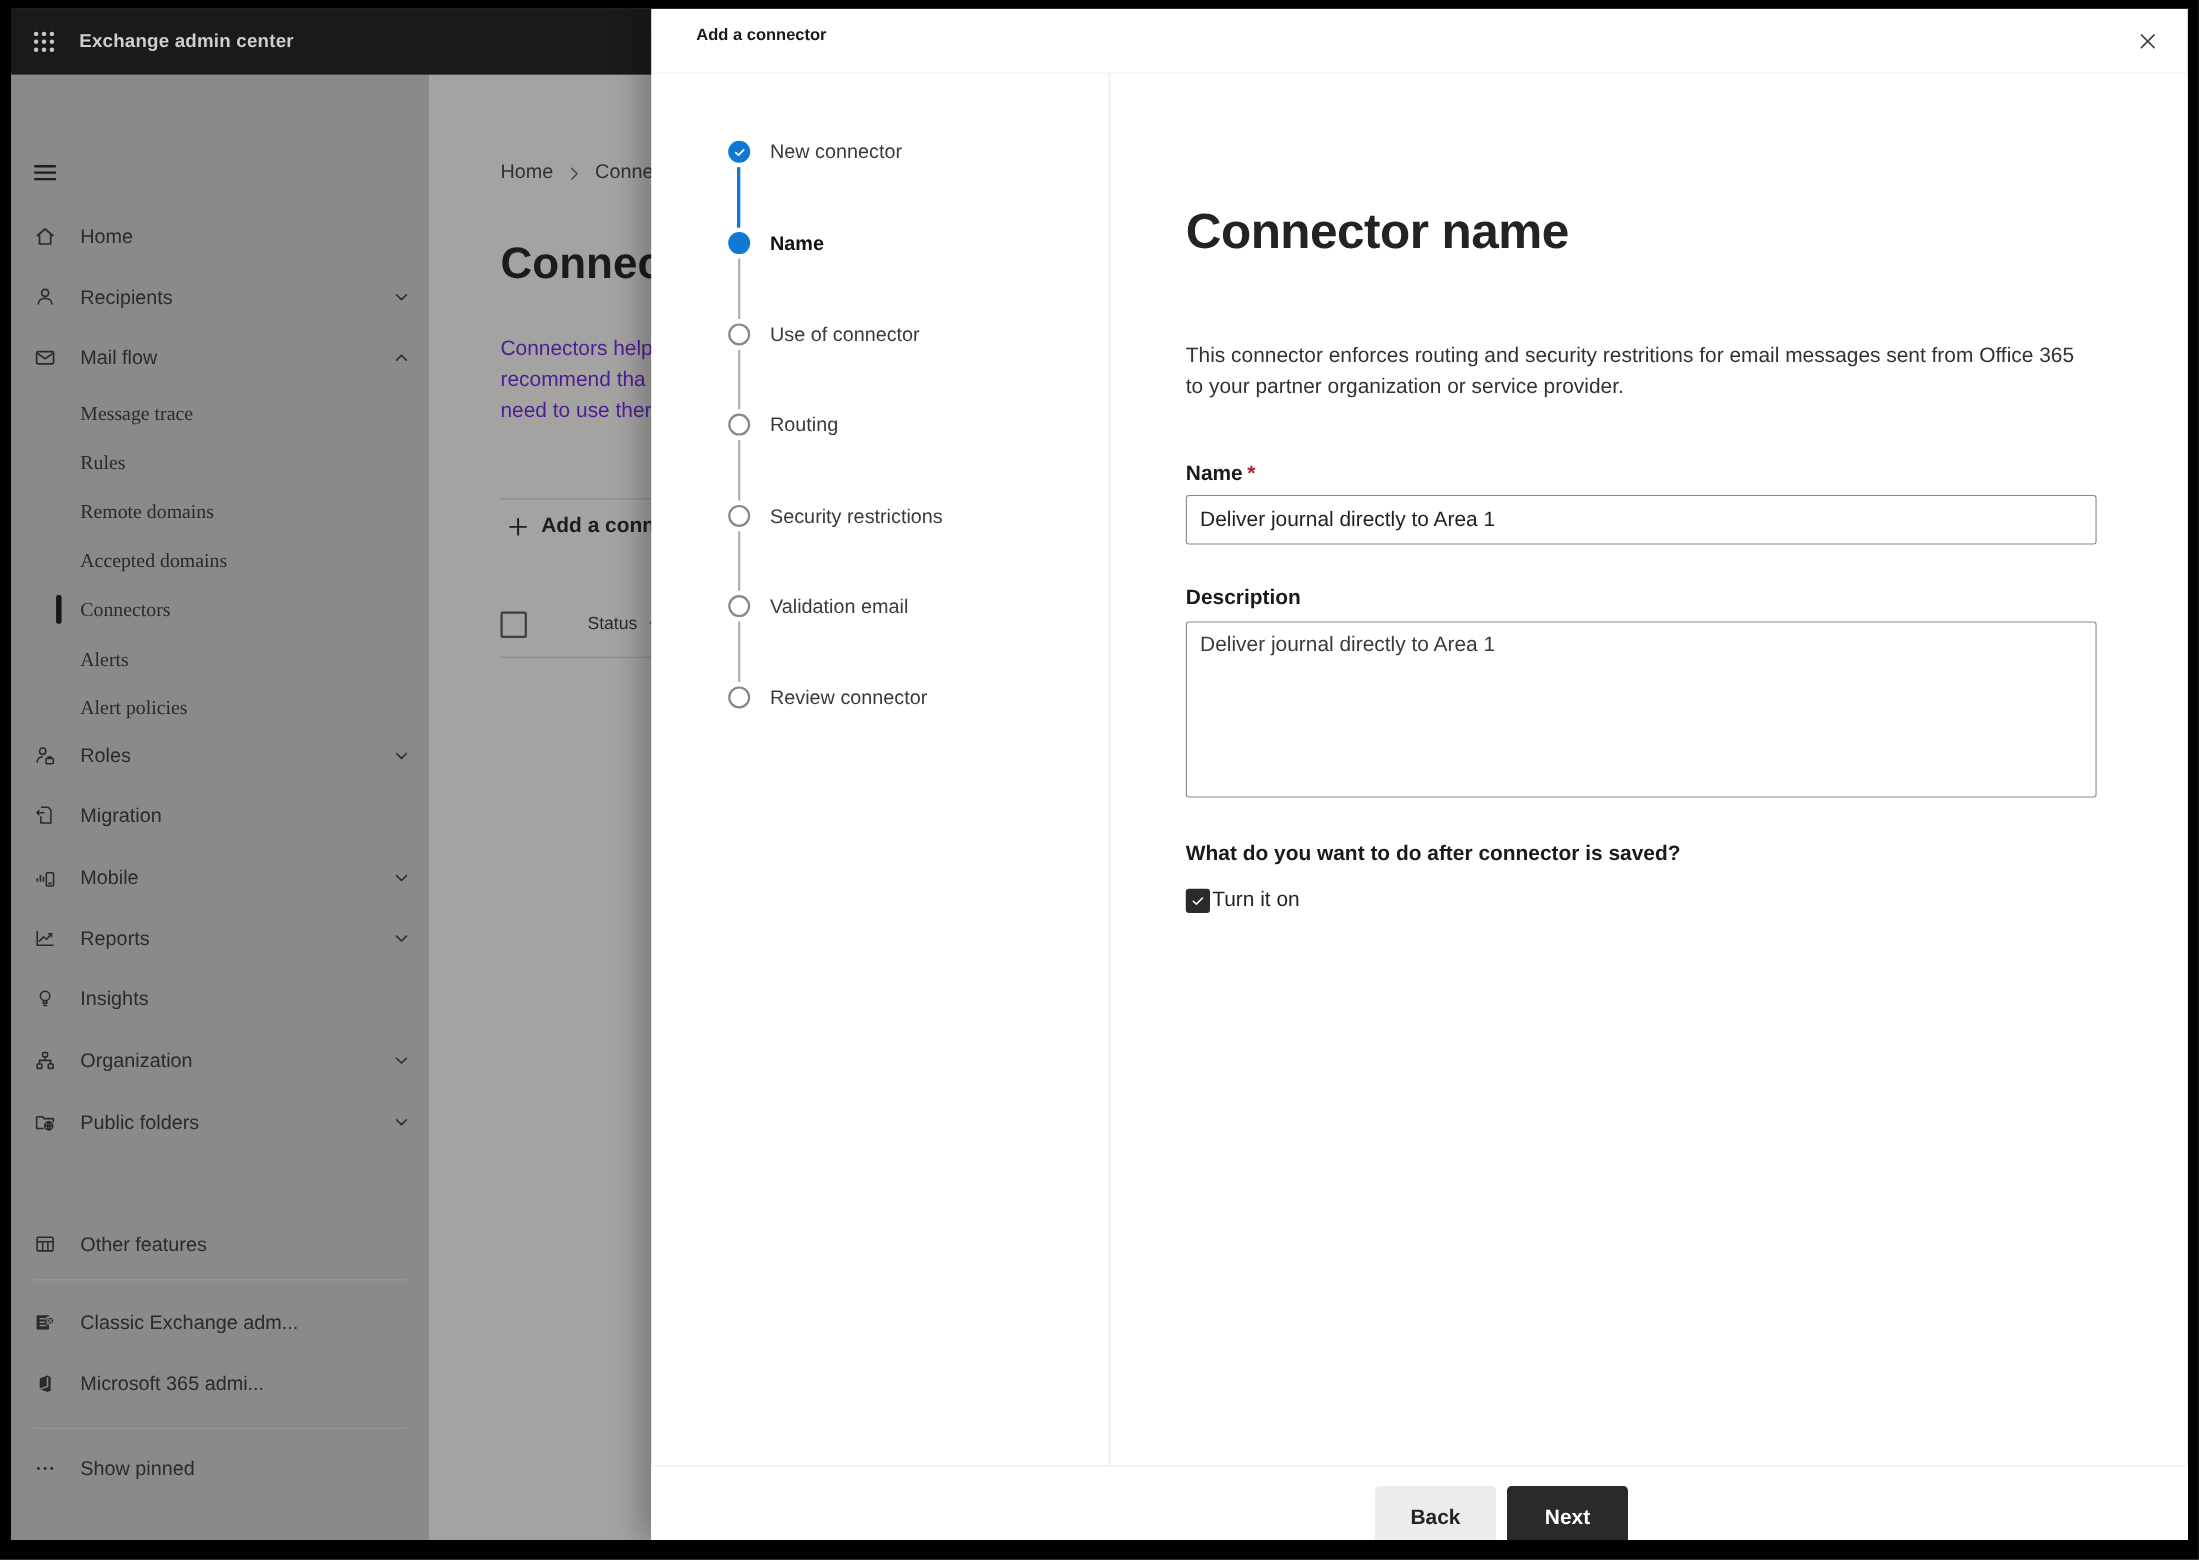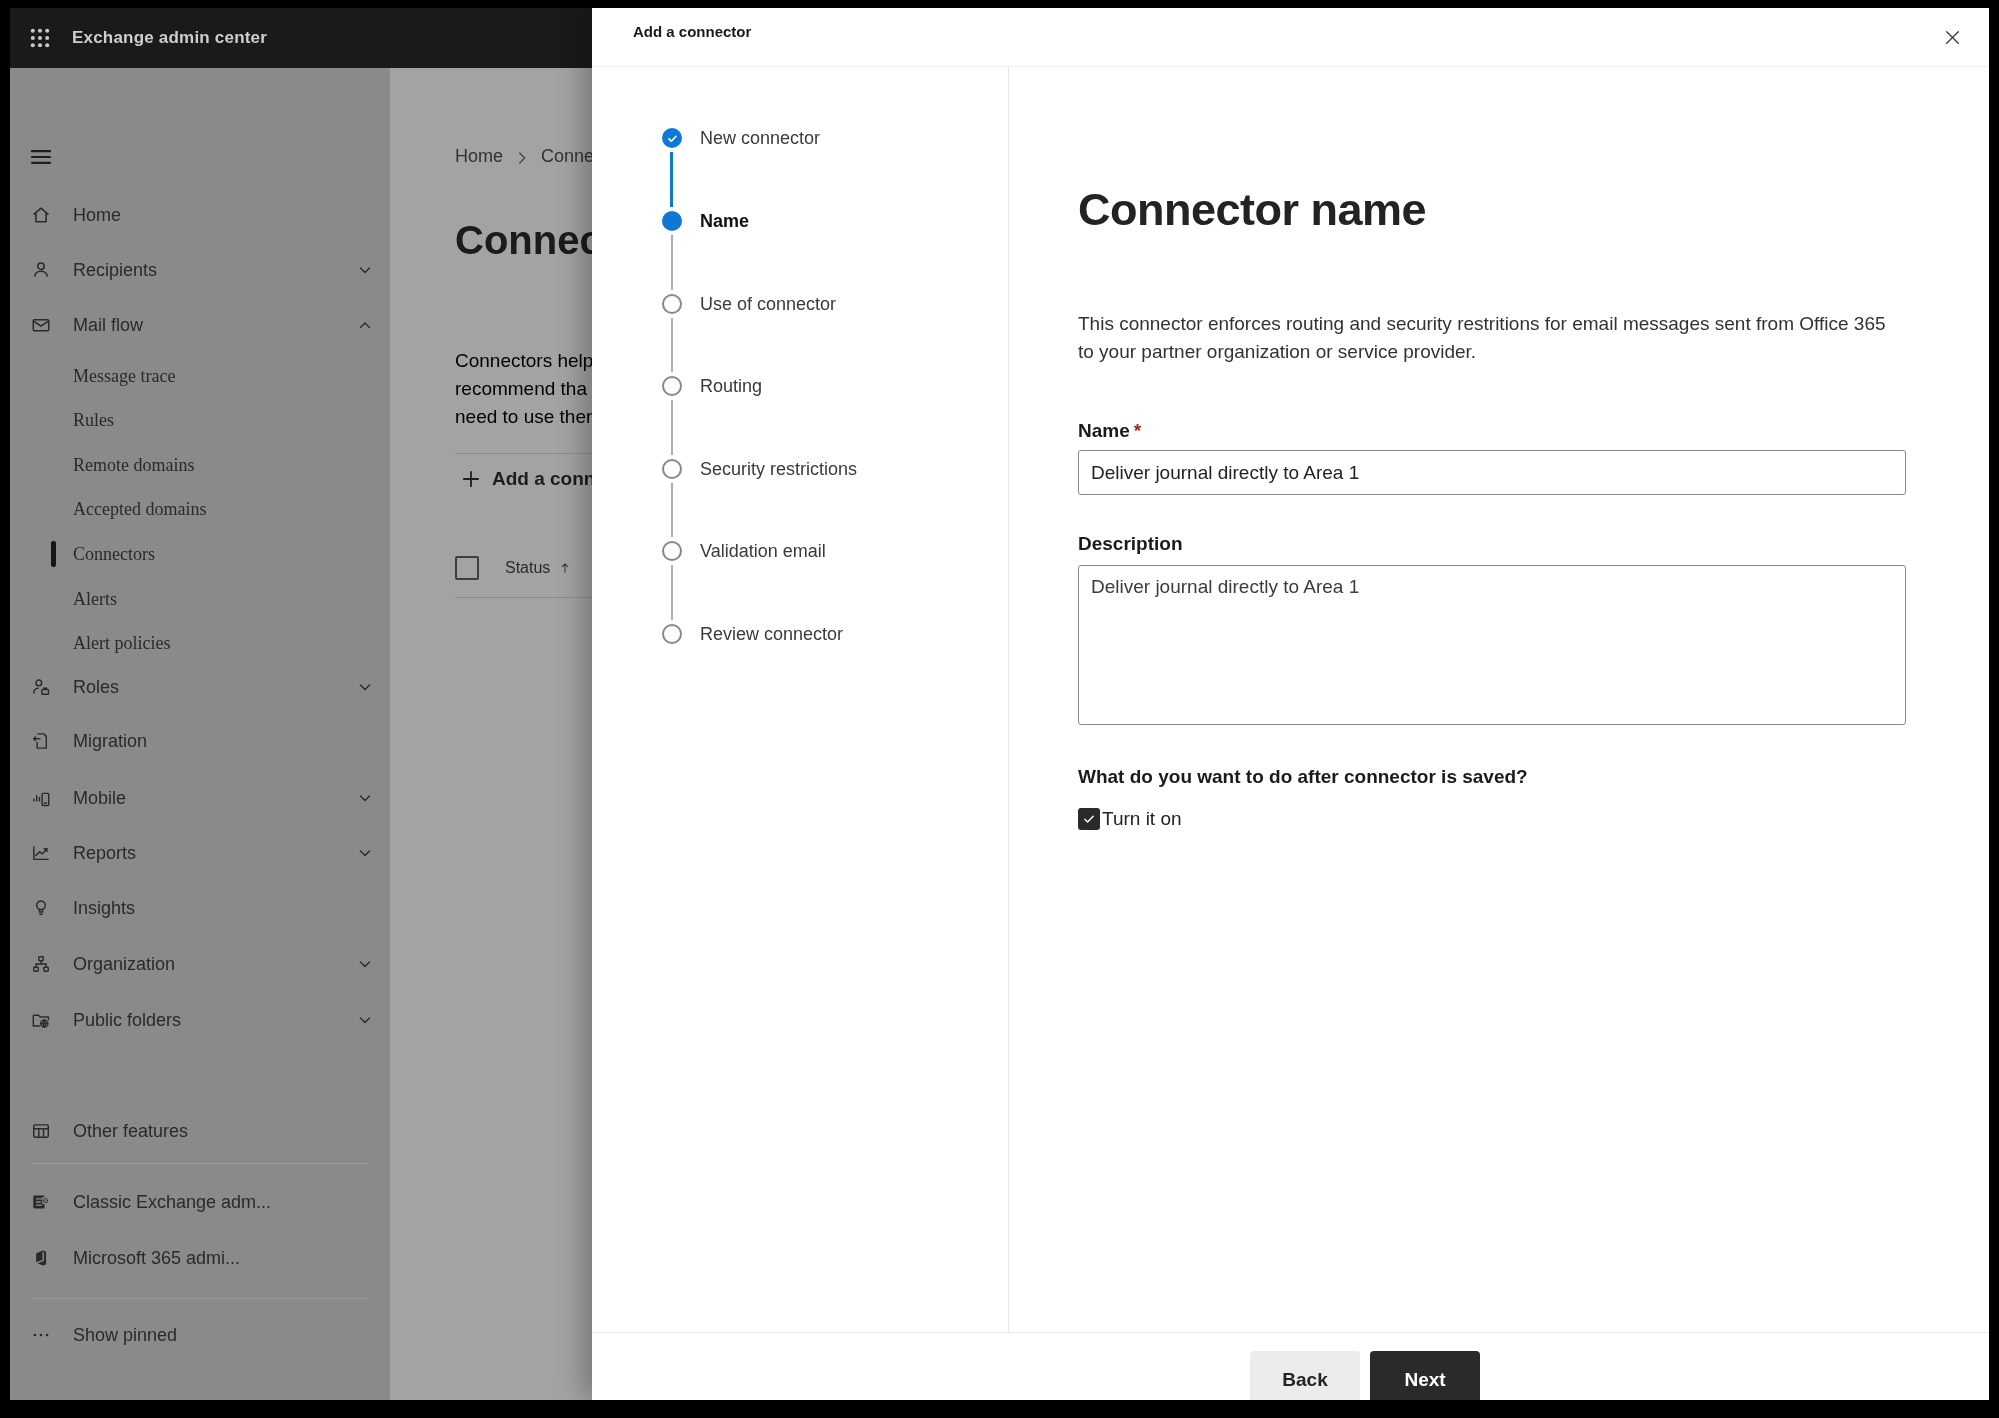--- a/index.html
+++ b/index.html
@@ -22,27 +22,27 @@
   .sel-bar{position:absolute;left:41px;width:5px;height:26px;top:7px;background:#161615;border-radius:2px;}
   .nav-divider{position:absolute;left:20px;right:20px;height:1px;background:#9b9a99;}
   .hamburger{position:absolute;left:18px;top:69px;width:40px;height:40px;display:flex;align-items:center;color:#1f1e1d;}
   .hamburger svg{width:26px;height:26px;}
 
   
   .page{position:absolute;left:380px;top:60px;width:1599px;height:1332px;background:#a4a3a2;color:#1f1e1d;}
   .breadcrumb{position:absolute;left:65px;top:78px;display:flex;align-items:center;font-size:18px;color:#333231;}
   .breadcrumb .sep{width:18px;height:18px;margin:2px 10px 0 10px;color:#4a4948;}
   .page-title{position:absolute;left:65px;top:150px;font-size:40px;font-weight:700;color:#1c1b1a;white-space:nowrap;}
-  .page-intro{position:absolute;left:65px;top:236px;font-size:19px;line-height:28px;color:#000000;white-space:nowrap;margin-top:43px;}
+  .page-intro{position:absolute;left:65px;top:236px;font-size:19px;line-height:28px;color:#4c1d95;white-space:nowrap;}
   .page-divider{position:absolute;left:65px;right:0;height:1px;background:#8d8c8b;}
   .add-btn{position:absolute;left:70px;top:400px;display:flex;align-items:center;font-size:19px;font-weight:600;color:#1e1d1c;cursor:default;}
   .add-btn svg{width:22px;height:22px;margin-right:10px;}
   .status-row{position:absolute;left:65px;top:488px;display:flex;align-items:center;}
   .status-cb{width:20px;height:20px;border:2px solid #3f3e3d;border-radius:2px;background:transparent;}
-  .status-label{margin-left:26px;font-size:16px;color:#2a2a29;}
+  .status-label{margin-left:55px;font-size:16px;color:#2a2a29;}
   .status-sort{width:14px;height:14px;margin-left:8px;color:#3f3e3d;}
 
   
   .dialog{position:absolute;left:582px;top:0;width:1397px;height:1392px;background:#fff;box-shadow:-10px 0 24px rgba(0,0,0,.25);}
   .dialog-header{position:absolute;left:0;top:0;width:100%;height:58px;border-bottom:1px solid #efefee;}
   .dialog-title{position:absolute;left:41px;top:15px;font-size:15px;font-weight:700;color:#1a1a19;}
   .close-btn{position:absolute;right:20px;top:12px;width:34px;height:34px;display:flex;align-items:center;justify-content:center;color:#3d3c3b;cursor:default;}
   .close-btn svg{width:21px;height:21px;}
   .vdivider{position:absolute;left:416px;top:59px;width:1px;height:1266px;background:#e8e7e6;}
 

